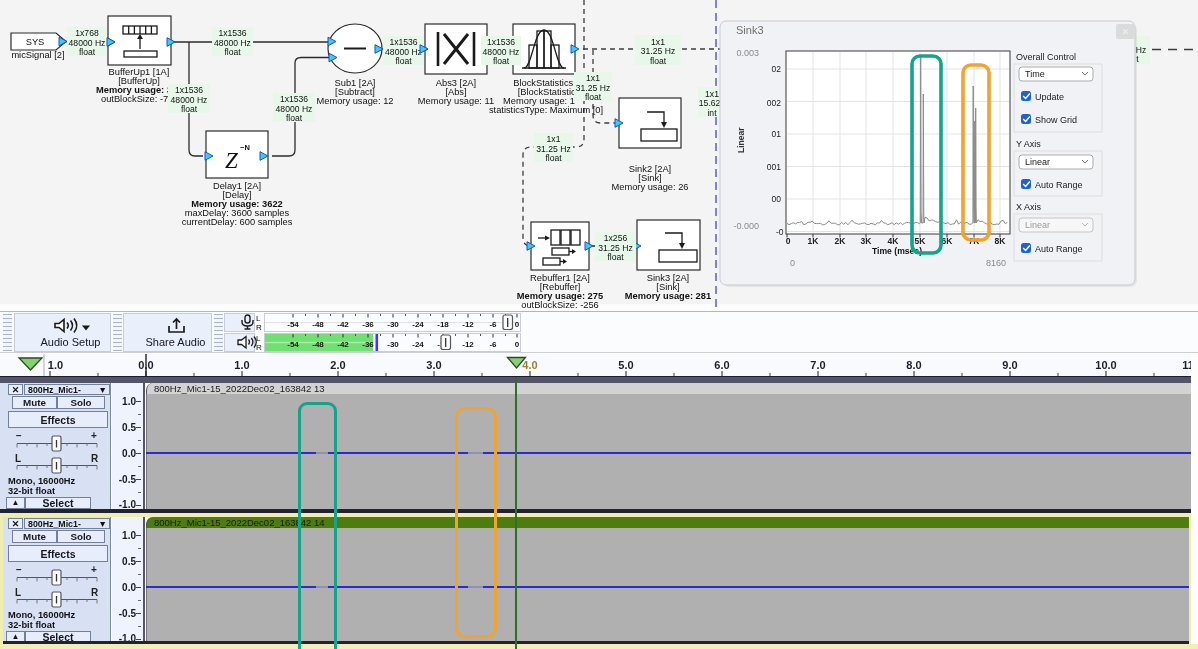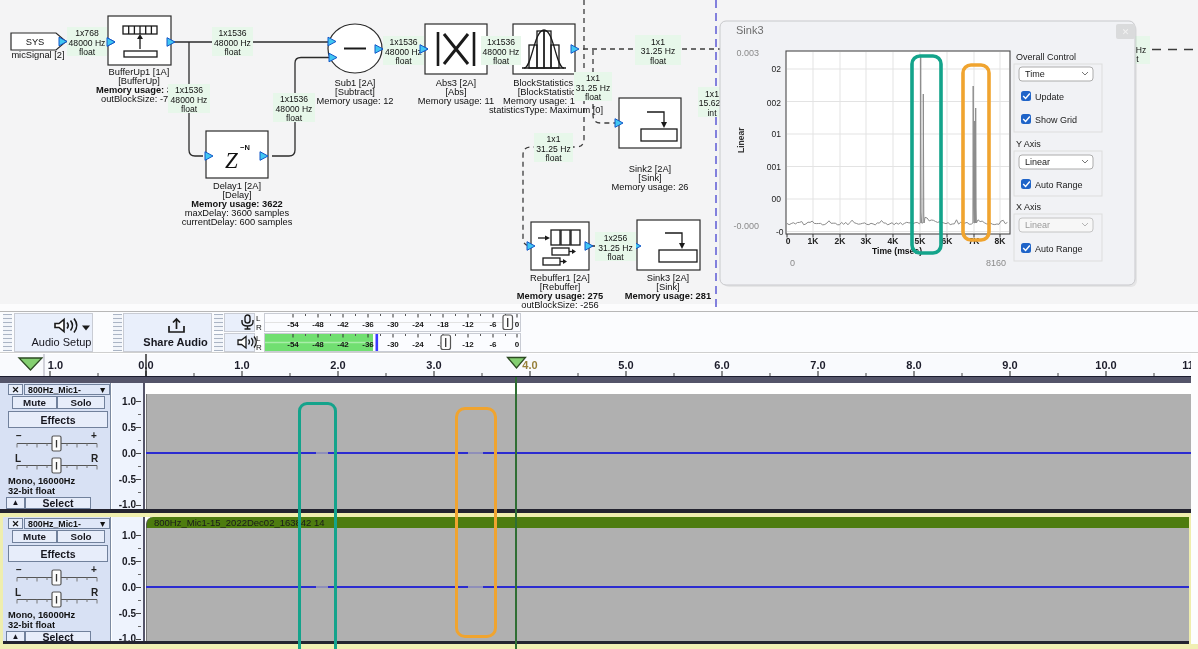--- a/index.html
+++ b/index.html
@@ -300,32 +300,32 @@
  .pbtn{position:absolute;background:#e7edfa;border:1px solid #71819c;font-size:10px;font-weight:bold;color:#16161e;text-align:center;}
  .vrul{position:absolute;left:112px;width:33px;background:#eef3fd;}
  .vnum{position:absolute;right:7px;font-size:10px;font-weight:bold;color:#17171f;}
  .clip{position:absolute;left:146px;width:1045px;background:#b0b0b0;}
  .bluline{position:absolute;left:146px;width:1045px;height:2.6px;background:#2b2bd0;}
  .striptxt{font-size:9.5px;color:#1a1a1a;padding-left:7px;line-height:11px;}
 </style>
 
 <div class="abs" style="left:0;top:0px;width:1198px;height:42px;background:#fbfcfe;border-top:1px solid #b7b7b7;border-bottom:1px solid #cfcfcf;">
   <div class="grip" style="left:3px;top:2px;height:37px;"></div>
-  <div class="tbcell" style="left:14px;top:1px;width:79px;height:39px;">
+  <div class="tbcell" style="left:14px;top:1px;width:97px;height:39px;">
     <svg width="97" height="39">
       <g transform="translate(29,5)" fill="none" stroke="#1a1a1a" stroke-width="1.6">
         <path d="M3,4.5 H7 L12,0.5 V12.5 L7,8.5 H3 Z" fill="#fff"></path>
         <path d="M15,3.5 Q17.5,6.5 15,9.5 M18.5,1.5 Q22.5,6.5 18.5,11.5 M22,-0.5 Q27.5,6.5 22,13.5"></path>
       </g>
       <polygon points="59,11.5 67,11.5 63,16.5" fill="#1a1a1a"></polygon>
     </svg>
     <div class="btxt" style="top:22px;">Audio Setup</div>
   </div>
   <div class="grip" style="left:113px;top:2px;height:37px;"></div>
-  <div class="tbcell" style="left:123px;top:1px;width:89px;height:39px;font-weight:bold;">
+  <div class="tbcell" style="left:123px;top:1px;width:89px;height:39px;">
     <svg width="89" height="39">
       <g transform="translate(36,4)" fill="none" stroke="#1a1a1a" stroke-width="1.7">
         <path d="M1,8 V14 H16 V8"></path>
         <path d="M8.5,11 V1.5 M5,4.5 L8.5,1 L12,4.5"></path>
       </g>
     </svg>
     <div class="btxt" style="top:22px;">Share Audio</div>
   </div>
   <div class="grip" style="left:214px;top:2px;height:17px;"></div>
   <div class="grip" style="left:214px;top:22px;height:17px;"></div>
@@ -530,20 +530,23 @@
         <div style="position:absolute;right:2px;top:70px;width:5px;height:1px;background:#444;"></div>
         <div class="vnum" style="top:90.5px;">-0.5</div>
         <div style="position:absolute;right:2px;top:96px;width:5px;height:1px;background:#444;"></div>
         <div class="vnum" style="top:116.1px;">-1.0</div>
         <div style="position:absolute;right:2px;top:121.6px;width:5px;height:1px;background:#444;"></div>
         <div style="position:absolute;right:2px;top:31px;width:3px;height:1px;background:#666;"></div>
         <div style="position:absolute;right:2px;top:57px;width:3px;height:1px;background:#666;"></div>
         <div style="position:absolute;right:2px;top:83px;width:3px;height:1px;background:#666;"></div>
         <div style="position:absolute;right:2px;top:108.8px;width:3px;height:1px;background:#666;"></div>
       </div>
+      <div class="clip" style="top:0;height:10.5px;background:#d2d2d2;border-radius:7px 0 0 0;border-left:1px solid #555;">
+        <div class="striptxt">800Hz_Mic1-15_2022Dec02_163842 13</div>
+      </div>
       <div class="clip" style="top:10.5px;height:115.5px;border-left:1px solid #777;"></div>
       <div class="bluline" style="top:68.6px;"></div>
       <div style="position:absolute;left:316px;top:68.6px;width:12px;height:2.6px;background:#8f8fb9;"></div>
       <div style="position:absolute;left:468px;top:68.6px;width:15px;height:2.6px;background:#8f8fb9;"></div>
     </div>
 
 <div class="abs" style="left:0;top:198px;width:1191px;height:4px;background:#23232f;"></div>
 <div class="abs" style="left:0;top:202px;width:1191px;height:4px;background:#efeeae;"></div>
 
 <div id="trk2" class="abs" style="left:0;top:206px;width:1191px;height:126px;">

